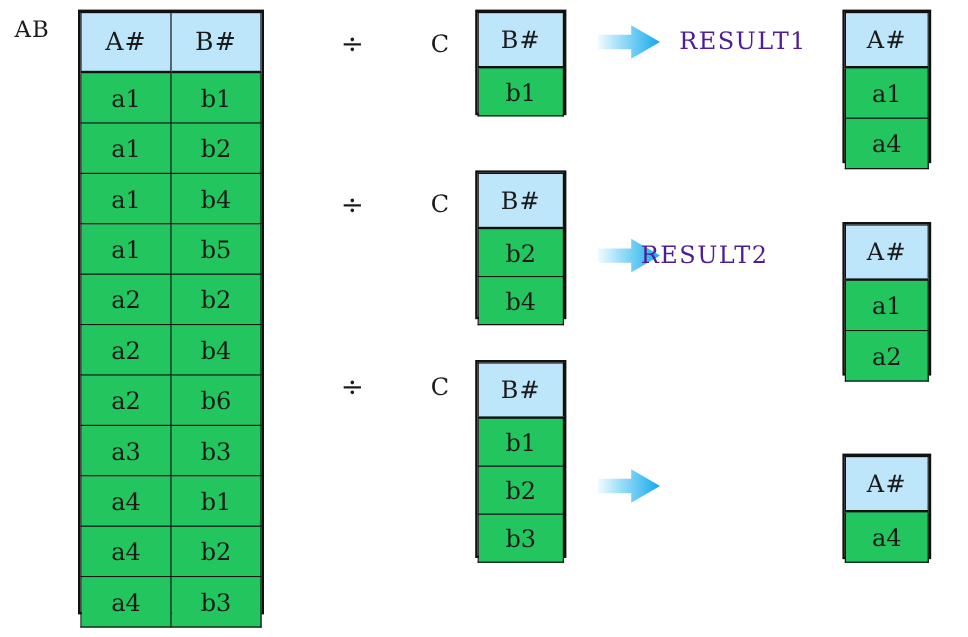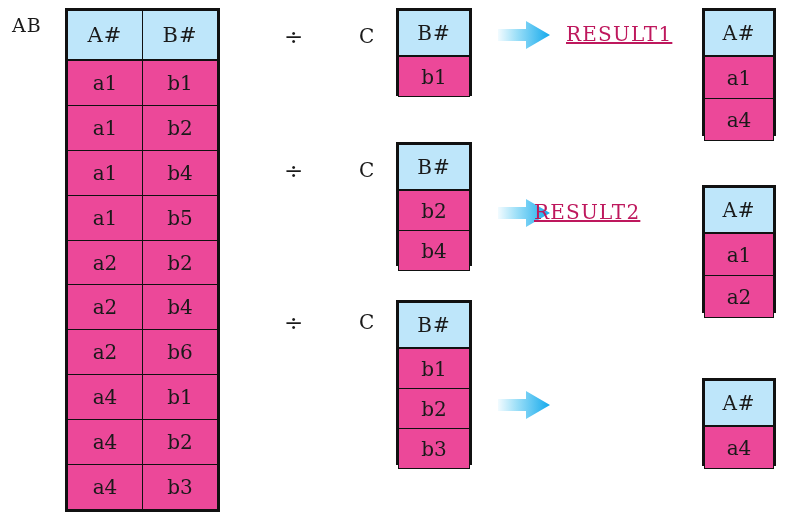--- a/index.html
+++ b/index.html
@@ -43,21 +43,21 @@
     font-weight: normal;
     font-family: "DejaVu Serif", "Liberation Serif", serif;
     color: #1a1a1a;
     padding: 0;
   }
   .rel-table th {
     background: #bee6fa;
     border-bottom: 2px solid #111111;
   }
   .rel-table td {
-    background: #ec4899;
+    background: #22c55e;
   }
 
   
   #ab-table {
     left: 65px;
     top: 8px;
     width: 155px;
     height: 504px;
   }
   #ab-table th {
@@ -136,22 +136,21 @@
   }
   #result-table-1 { top: 8px;   height: 128px; }
   #result-table-2 { top: 185px; height: 128px; }
   #result-table-3 { top: 378px; height: 88px; }
 
   .result-label {
     position: absolute;
     font-size: 20px;
     letter-spacing: 1.2px;
     white-space: nowrap;
-    color: #be185d;
-    text-decoration: underline;
+    color: #4c1d95;
   }
   #result-label-1 { left: 566px; top: 22px; }
   #result-label-2 { left: 534px; top: 200px; }
   #result-label-3 { left: 566px; top: 392px; }
 
   
   .arrow {
     position: absolute;
     width: 52px;
     height: 30px;
@@ -196,20 +195,24 @@
           <td>a2</td>
           <td>b2</td>
         </tr>
         <tr>
           <td>a2</td>
           <td>b4</td>
         </tr>
         <tr>
           <td>a2</td>
           <td>b6</td>
+        </tr>
+        <tr>
+          <td>a3</td>
+          <td>b3</td>
         </tr>
         <tr>
           <td>a4</td>
           <td>b1</td>
         </tr>
         <tr>
           <td>a4</td>
           <td>b2</td>
         </tr>
         <tr>

